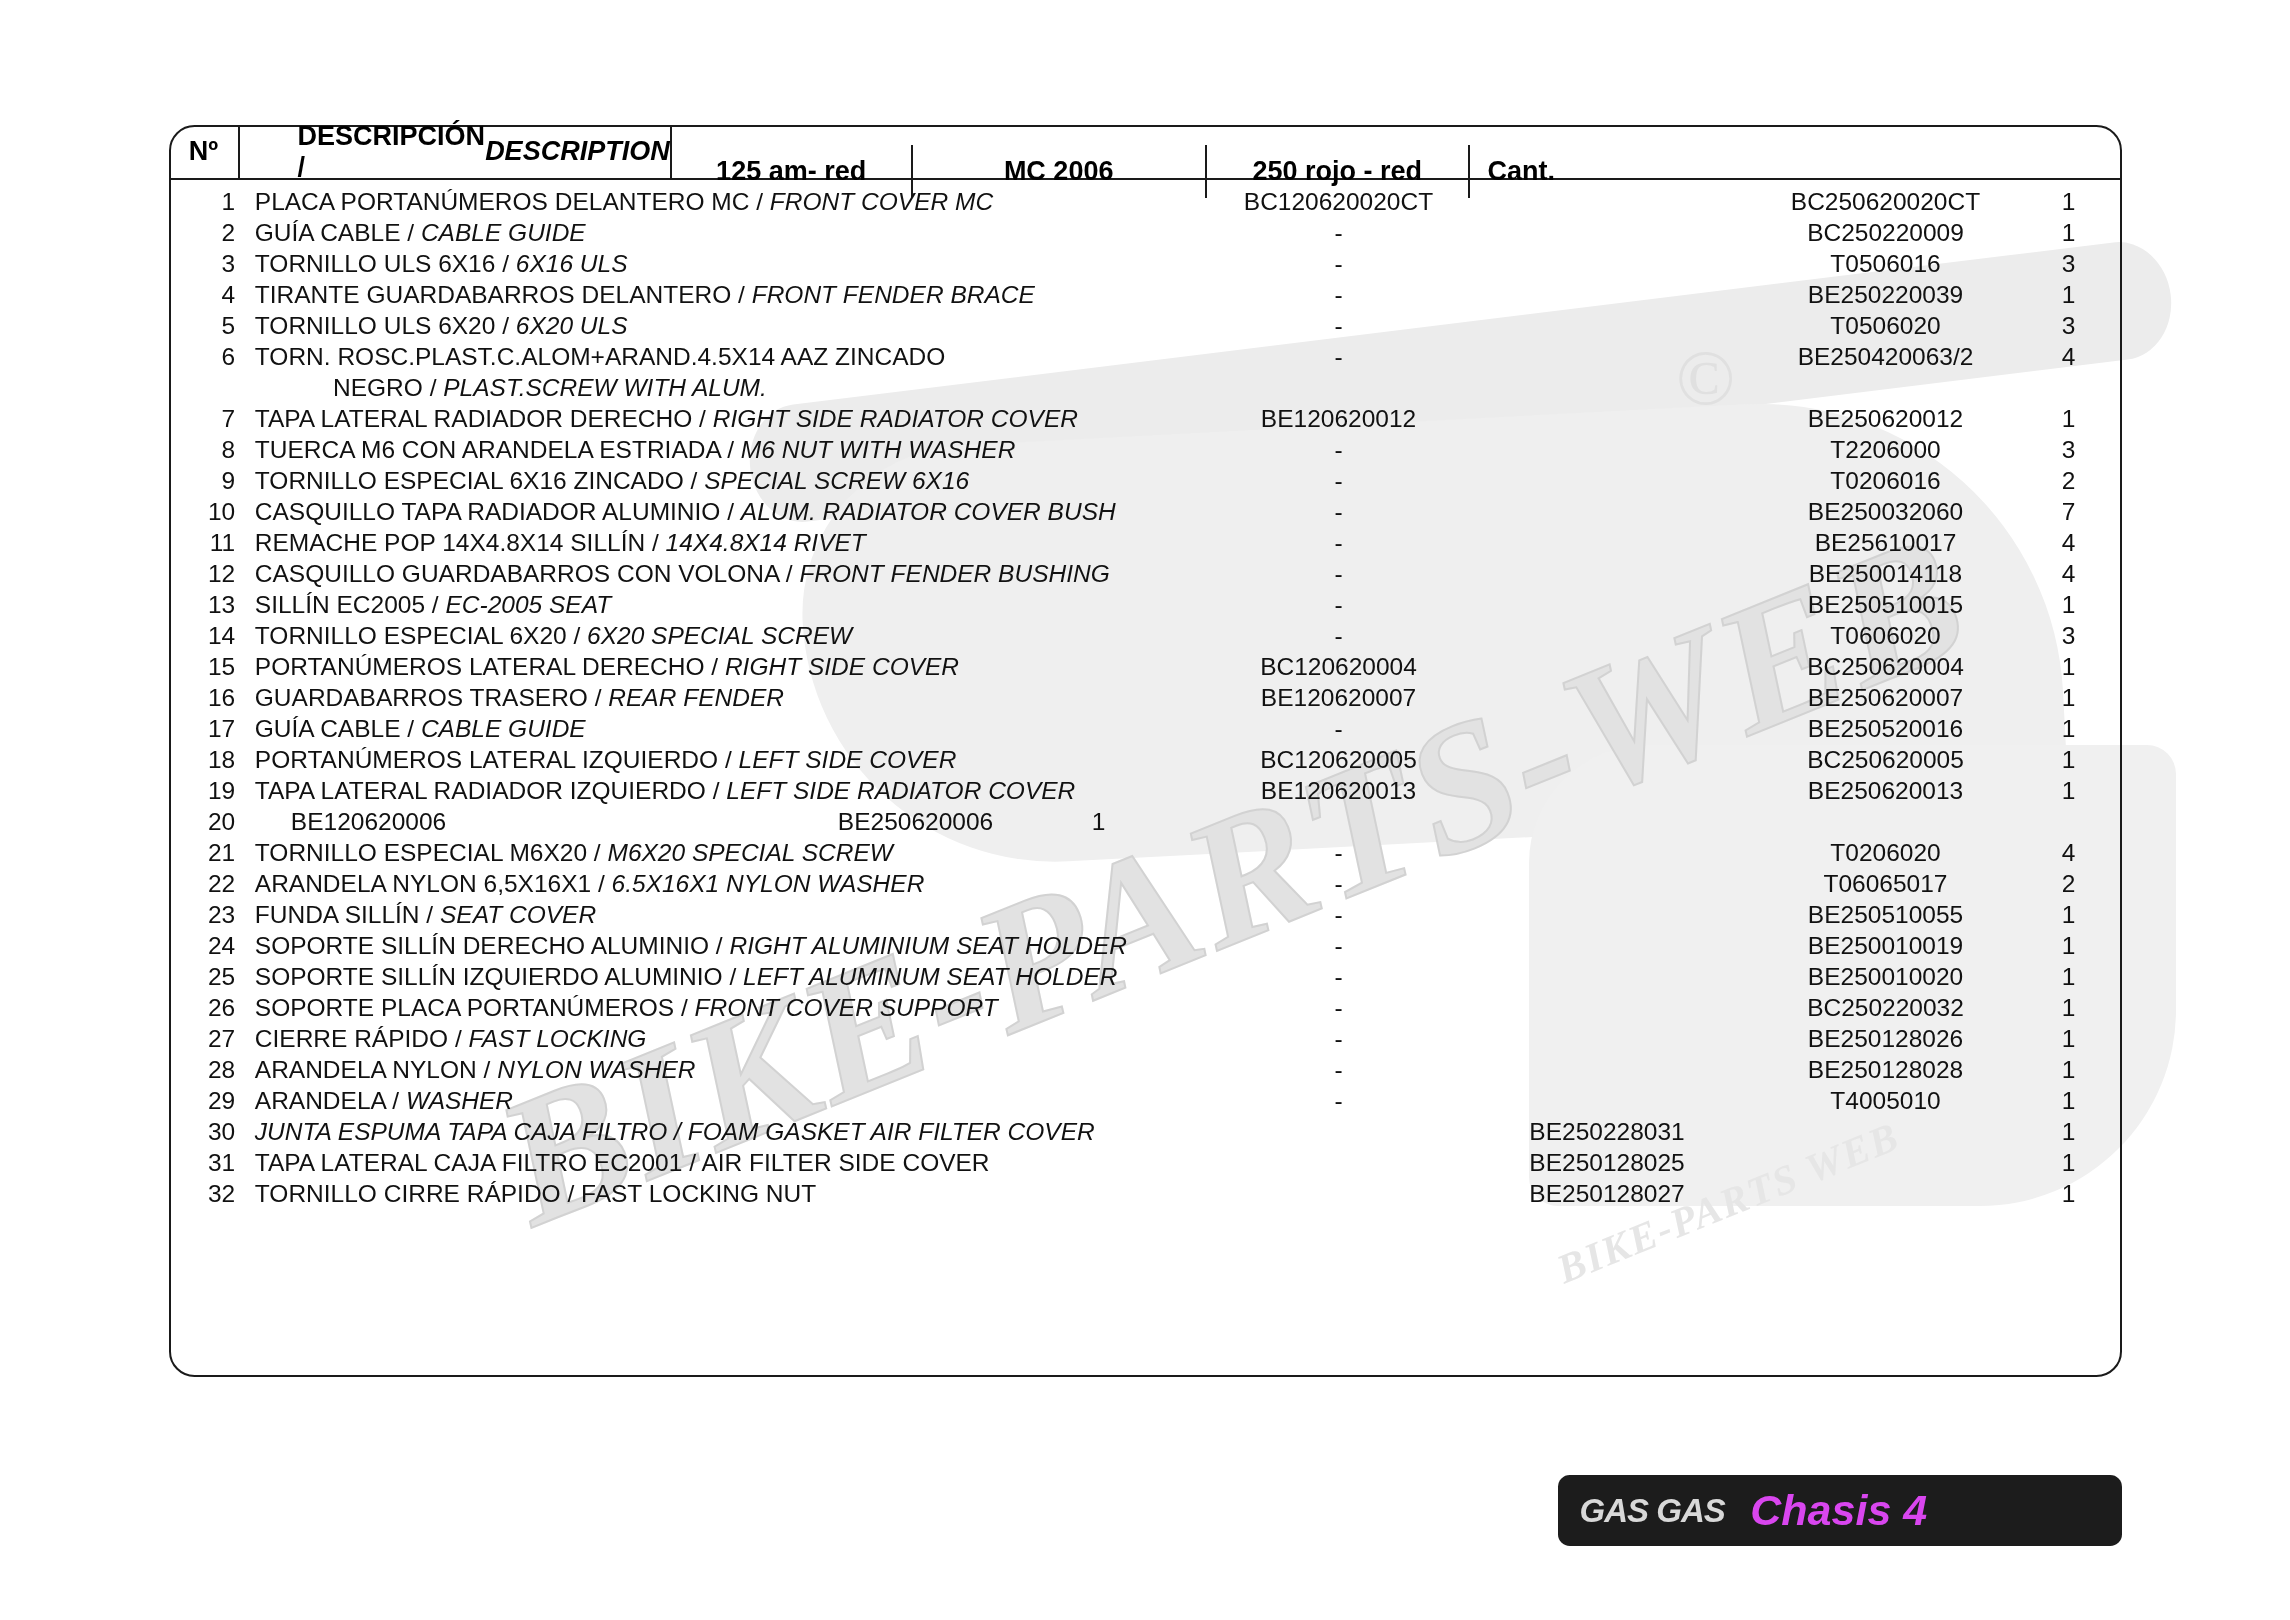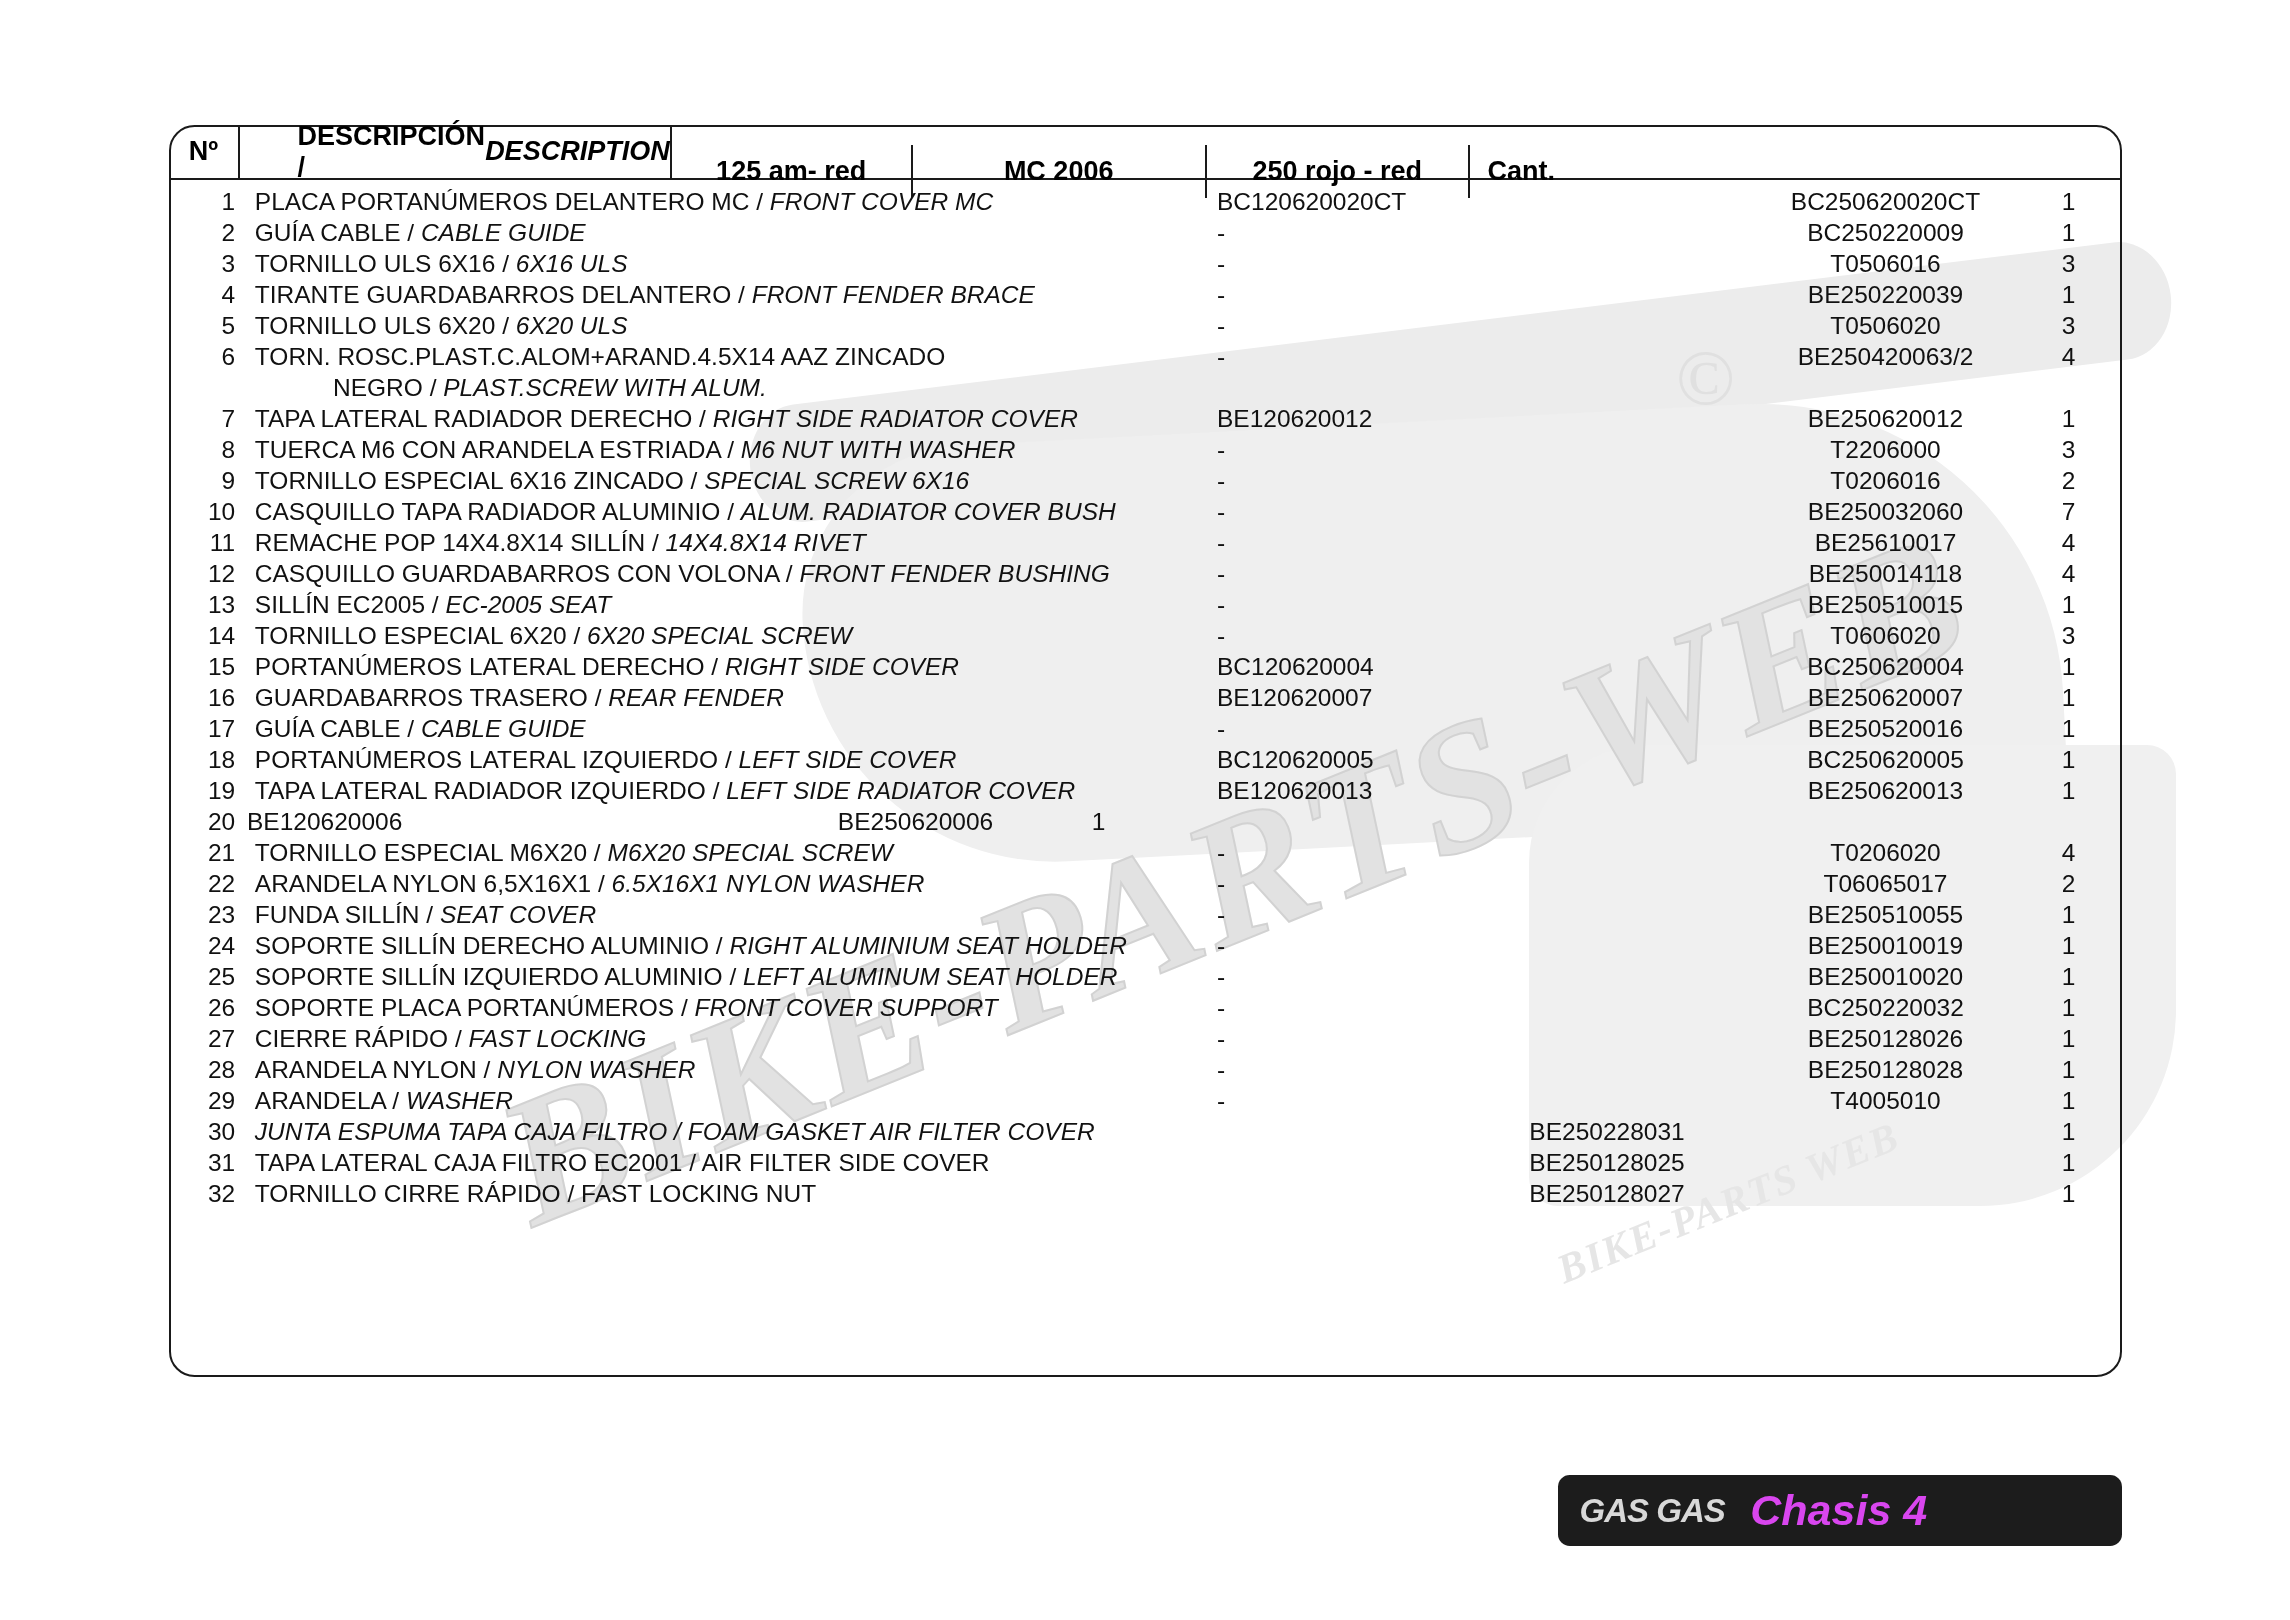--- a/index.html
+++ b/index.html
@@ -165,20 +165,21 @@
   }
   .c-desc {
     width: 970px;
     padding-left: 7.8px;
     box-sizing: border-box;
   }
   .c-desc .es { }
   .c-desc .en { font-style: italic; }
   .c-125 {
     width: 243px;
+    text-align: center;
     box-sizing: border-box;
   }
   .c-mc {
     width: 294px;
     text-align: center;
     box-sizing: border-box;
   }
   .c-250 {
     width: 263px;
     text-align: center;

